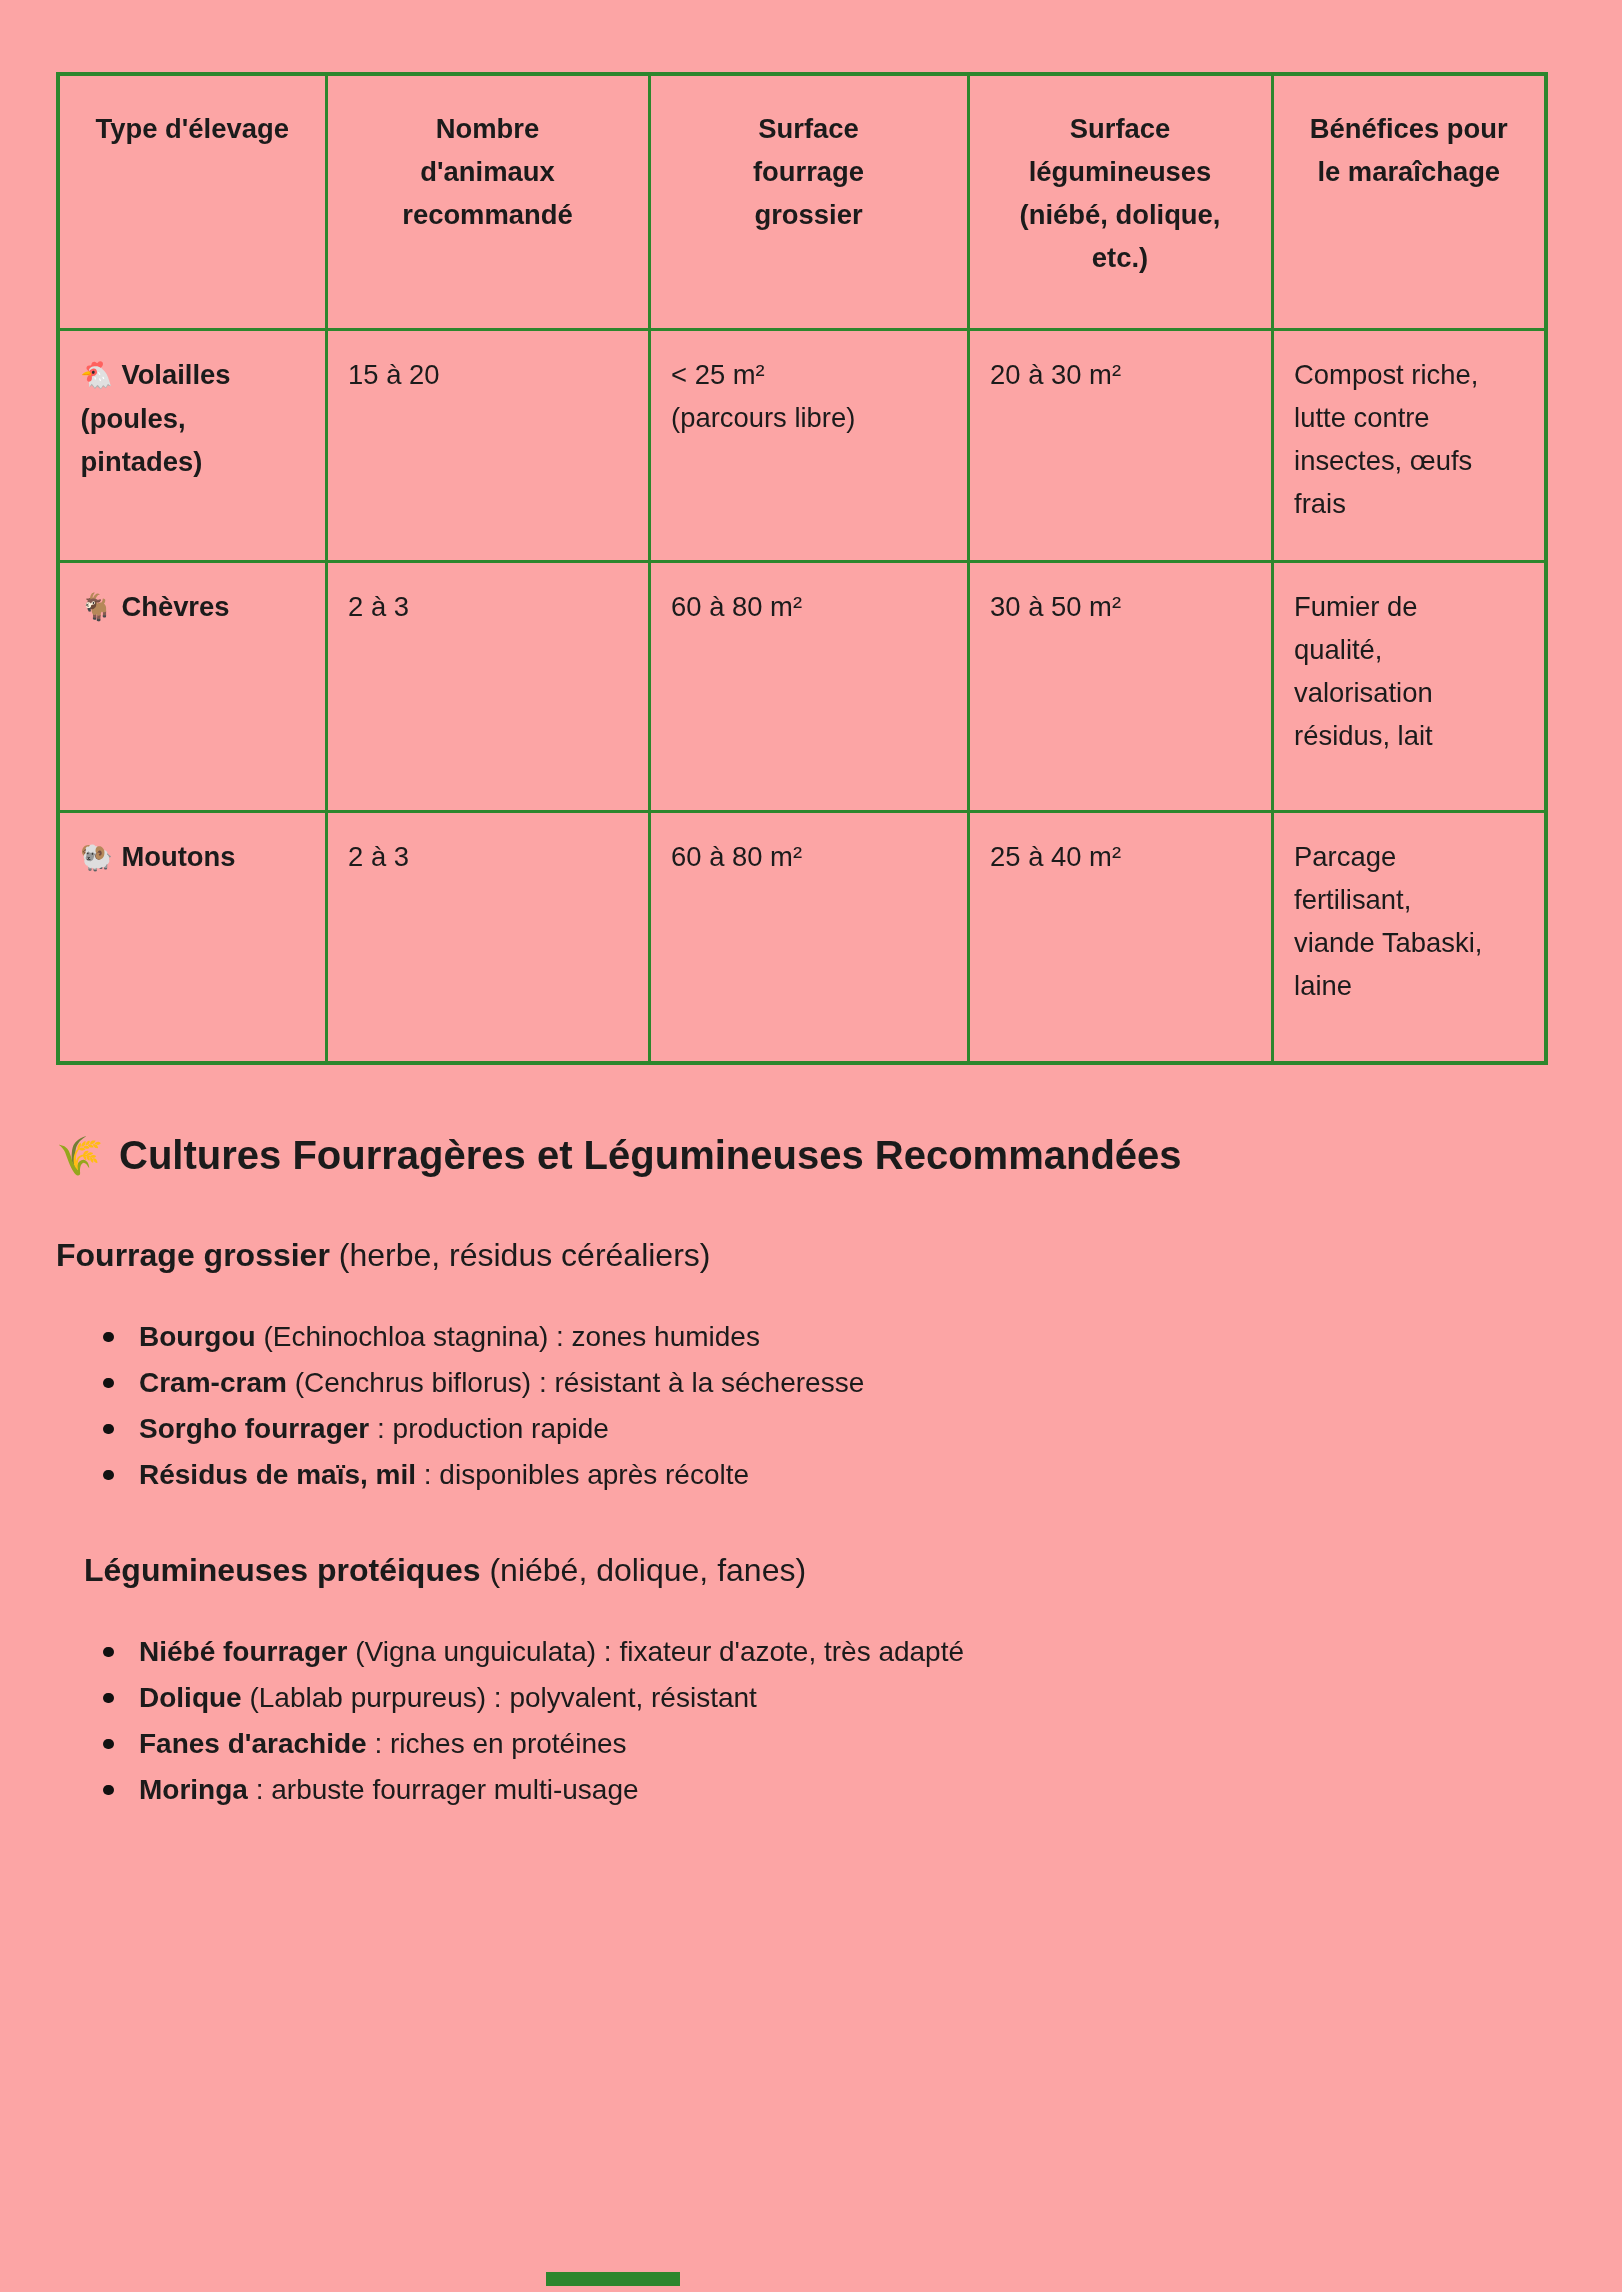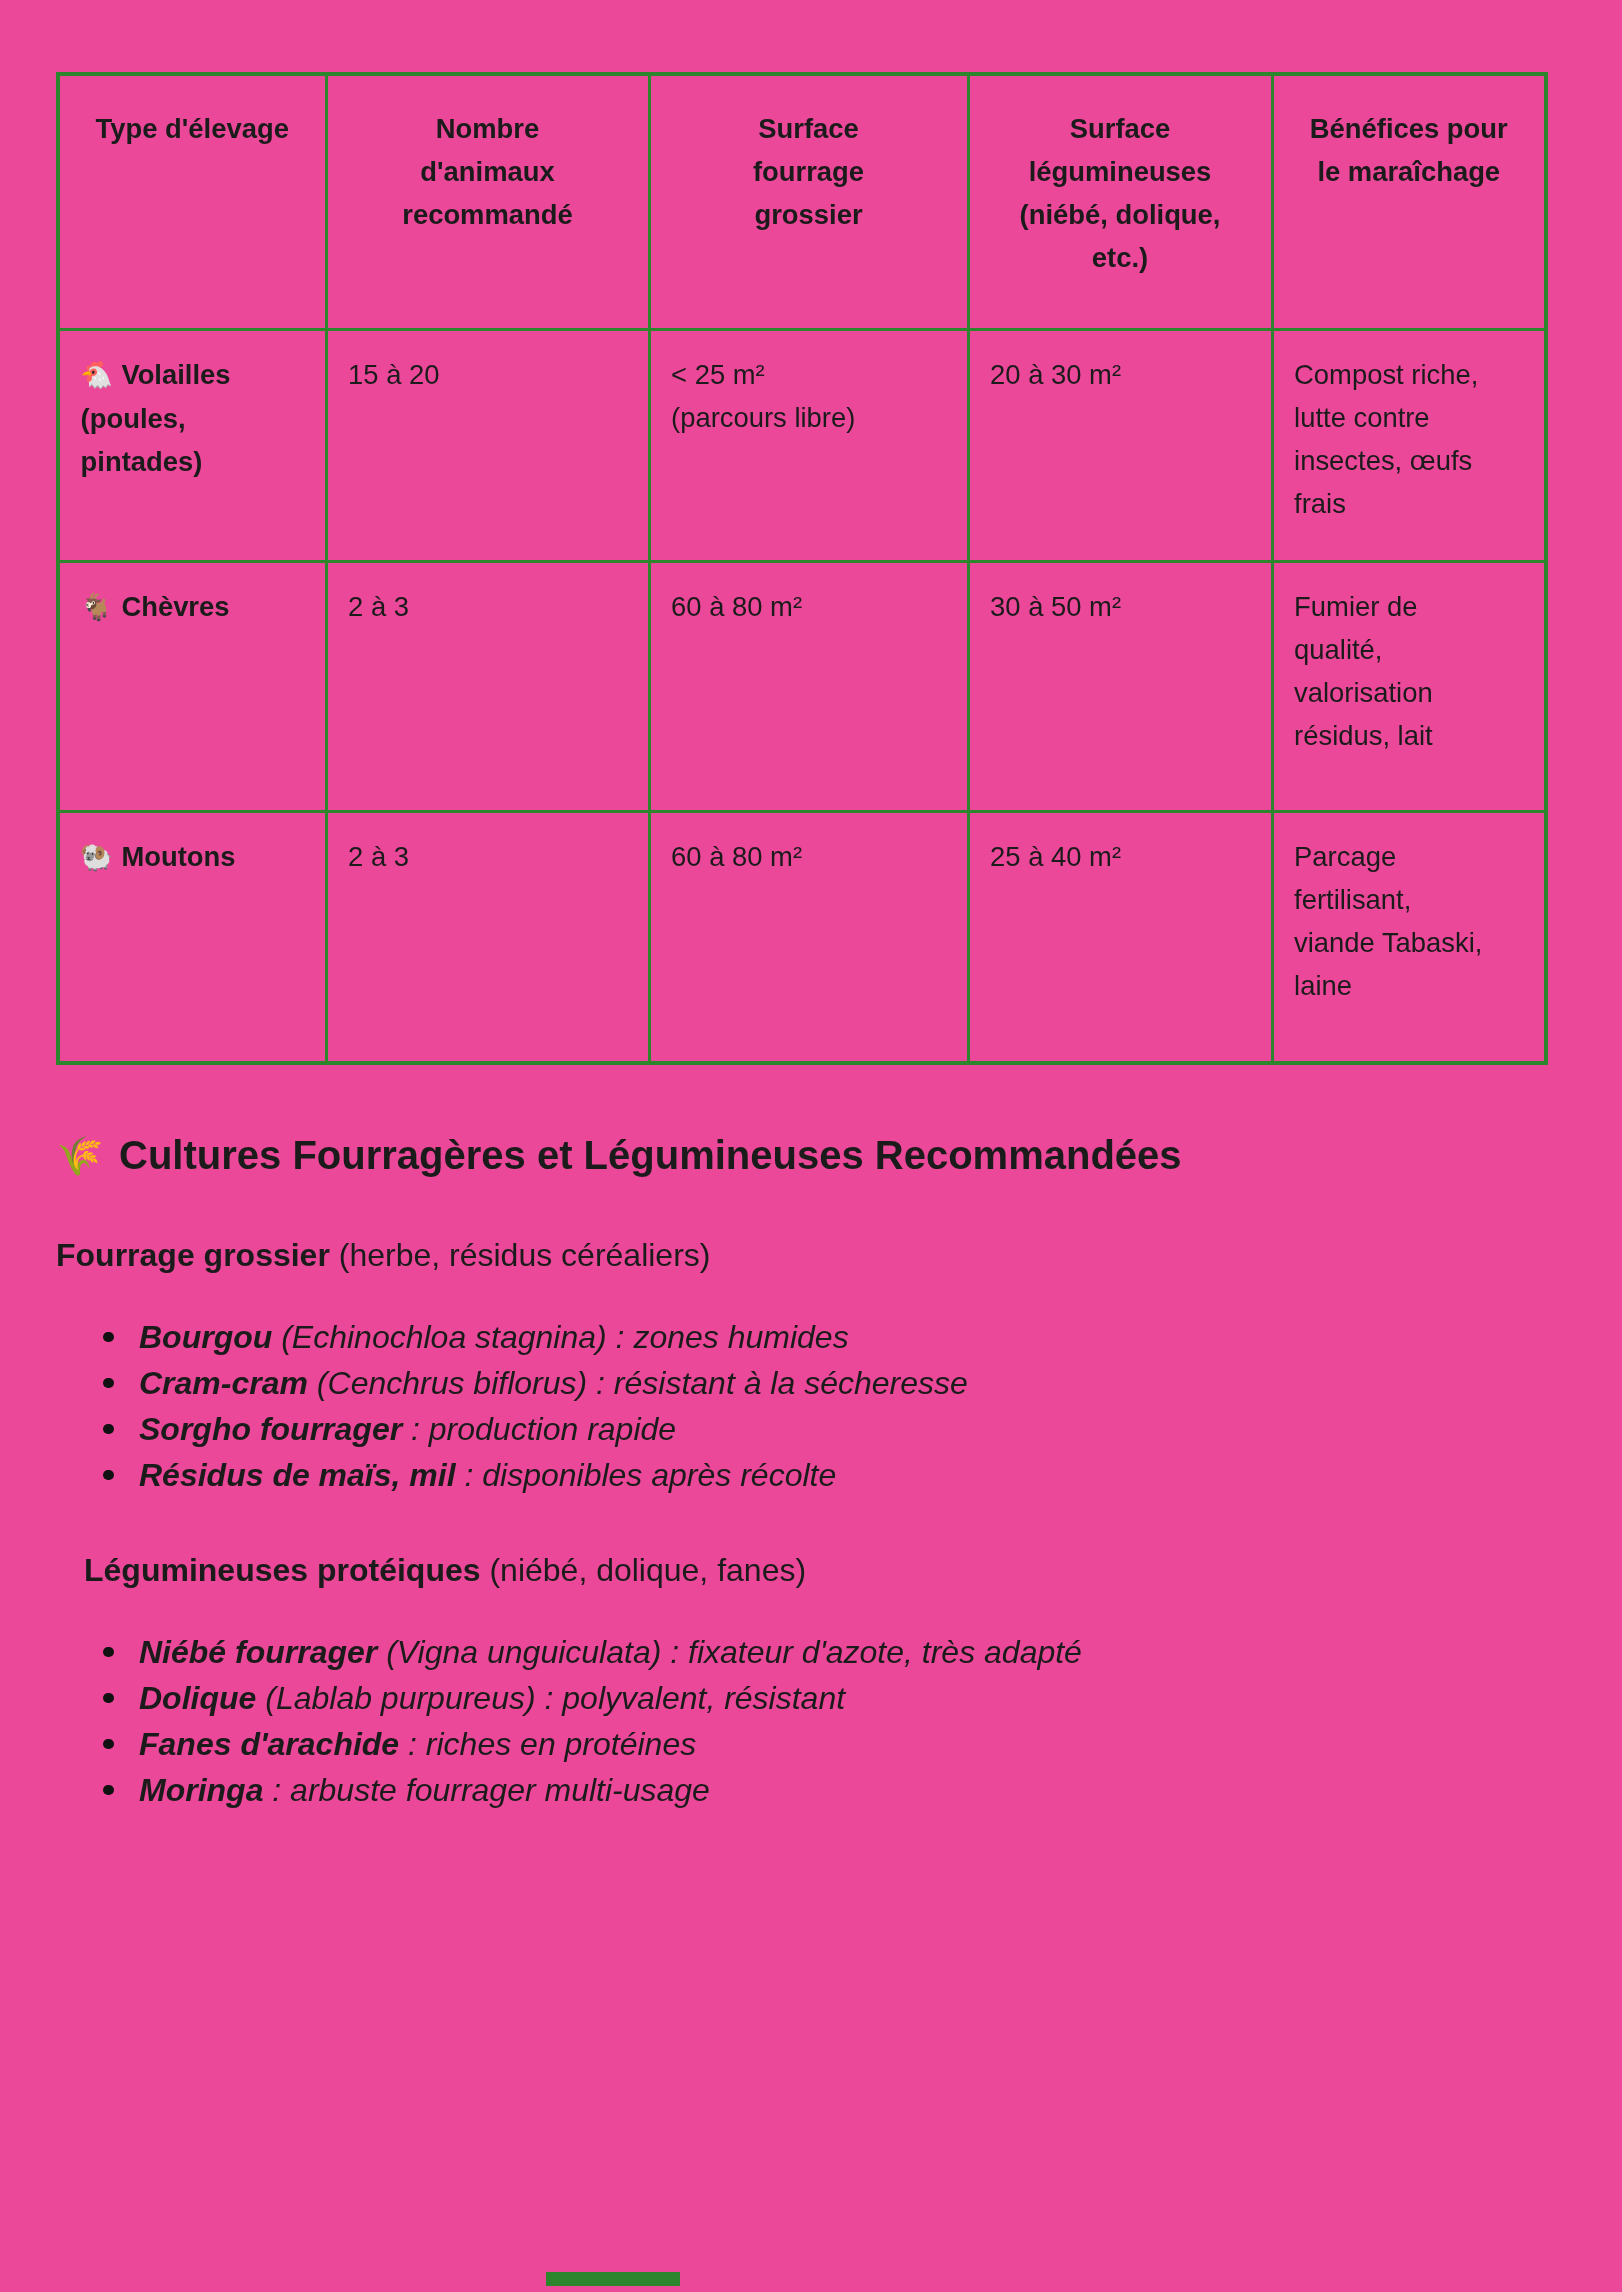--- a/index.html
+++ b/index.html
@@ -1,17 +1,17 @@
 <!DOCTYPE html>
 <html><head>
 <meta charset="utf-8">
 <style>
   html,body { margin:0; padding:0; background:#ffffff; }
   .page {
-    position:relative; width:1622px; height:2293px; background:#ec4899;
+    position:relative; width:1622px; height:2293px; background:#fca5a5;
     font-family:"Liberation Sans", sans-serif; color:#1b1b1b; overflow:hidden;
   }
   .content { position:absolute; left:56px; top:72px; width:1490px; }
 
   
   table.livestock { border-collapse:collapse; table-layout:fixed; width:1488px; border:4.9px solid #2d862d; }
   table.livestock th, table.livestock td {
     border:3.9px solid #2d862d; vertical-align:top; white-space:pre-line;
     font-size:27.4px; line-height:43px;
   }
@@ -26,21 +26,21 @@
   tr.r3    { height:188px; }
 
   
   h2.sec { font-size:40px; line-height:48px; font-weight:bold; margin:66px 0 0 0; }
   h2.sec .emoji { font-size:38px; margin-right:15.7px; }
   h3.sub { font-size:32px; line-height:43px; margin:54px 0 0 0; font-weight:bold; }
   h3.sub .norm { font-weight:normal; }
 
   
   ul.crops { list-style:none; margin:37px 0 0 0; padding:0 0 0 47px; }
-  ul.crops li { position:relative; padding-left:36px; font-size:32px; line-height:46px;font-style:italic; }
+  ul.crops li { position:relative; padding-left:36px; font-size:28px; line-height:46px; }
   ul.crops li::before {
     content:""; position:absolute; left:0; top:17.6px; width:10.8px; height:10.8px;
     border-radius:50%; background:#111111;
   }
   ul.crops li b { font-weight:bold; }
   ul.crops + h3.sub { margin-top:51px;margin-left:28px; }
 
   
   .fragment { position:absolute; left:546px; top:2272px; width:134px; height:13.7px; background:#2d862d; }
 </style>

